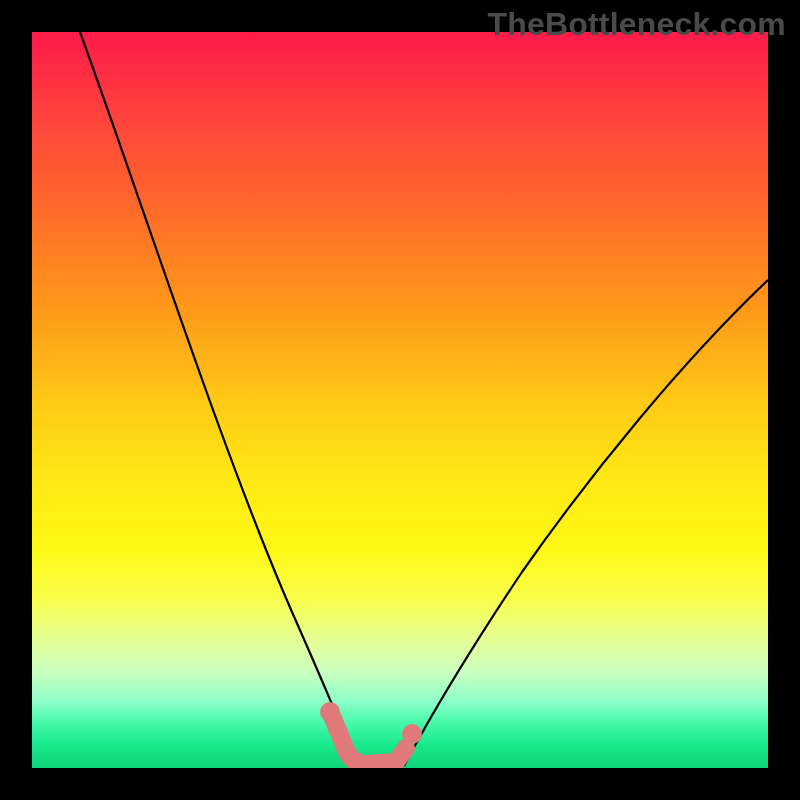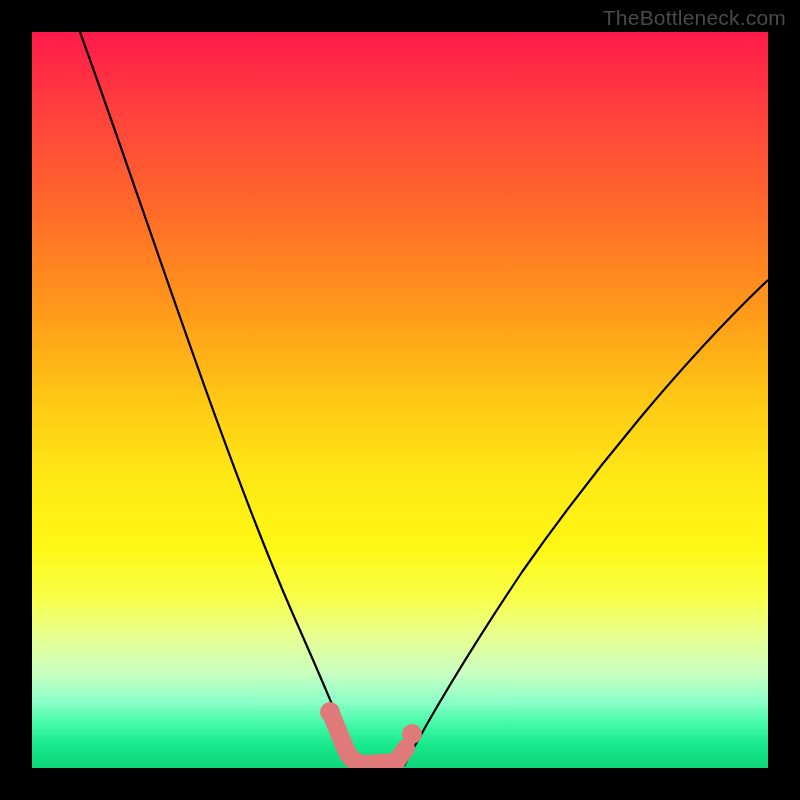--- a/index.html
+++ b/index.html
@@ -39,22 +39,22 @@
       #8cffc8 91%,
       #44f9a8 94%,
       #16e88a 97%,
       #0fd47a 100%);
   }
   .watermark {
     position: absolute;
     top: 6px;
     right: 14px;
     color: #4a4a4a;
-    font-size: 21px;
-    font-weight: 400;
+    font-size: 32px;
+    font-weight: 700;
     letter-spacing: 0.2px;
     user-select: none;
   }
   svg.curves {
     position: absolute;
     left: 0;
     top: 0;
     width: 736px;
     height: 736px;
   }

